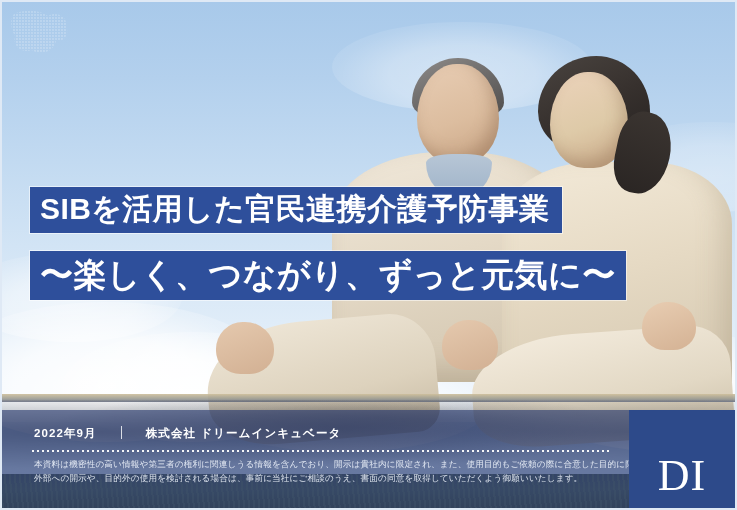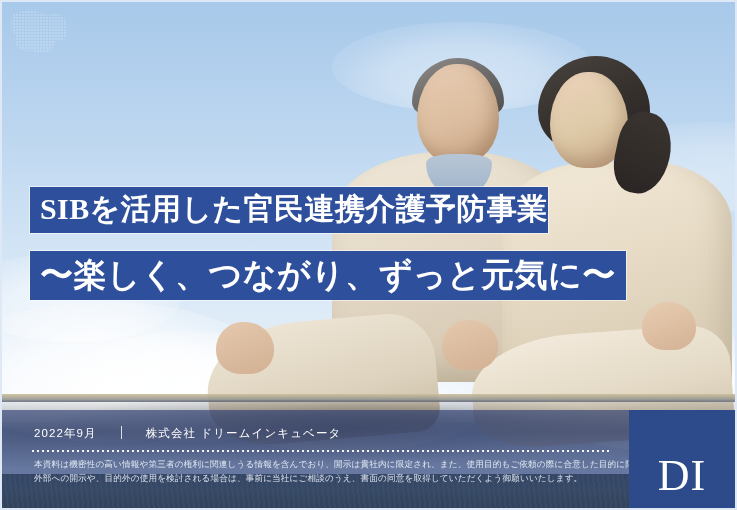--- a/index.html
+++ b/index.html
@@ -216,22 +216,21 @@
     background: #2e4f9b;
     color: #ffffff;
     font-weight: bold;
     letter-spacing: .4px;
     white-space: nowrap;
     box-shadow: 0 0 0 1px rgba(255,255,255,.55);
   }
   .banner-1 {
     font-size: 30px;
     line-height: 1.0;
-    padding: 7px 0 9px 10px;
-    font-family: Liberation Serif, serif;
+    padding: 7px 13px 9px 10px;
   }
   .banner-2 {
     font-size: 33px;
     line-height: 1.0;
     padding: 7px 10px 9px 10px;
     margin-top: 18px;
   }
 
   
   .bottom-overlay {
@@ -242,21 +241,21 @@
     background: rgba(38, 56, 110, 0.62);
     z-index: 7;
   }
   .meta-line {
     position: absolute;
     left: 32px;
     top: 424px;
     z-index: 9;
     color: #ffffff;
     font-size: 11.5px;
-    font-weight: normal;
+    font-weight: bold;
     letter-spacing: 1.1px;
     white-space: nowrap;
     display: flex;
     gap: 24px;
   }
   .meta-sep {
     display: inline-block;
     width: 1px;
     height: 13px;
     background: rgba(255,255,255,.8);

